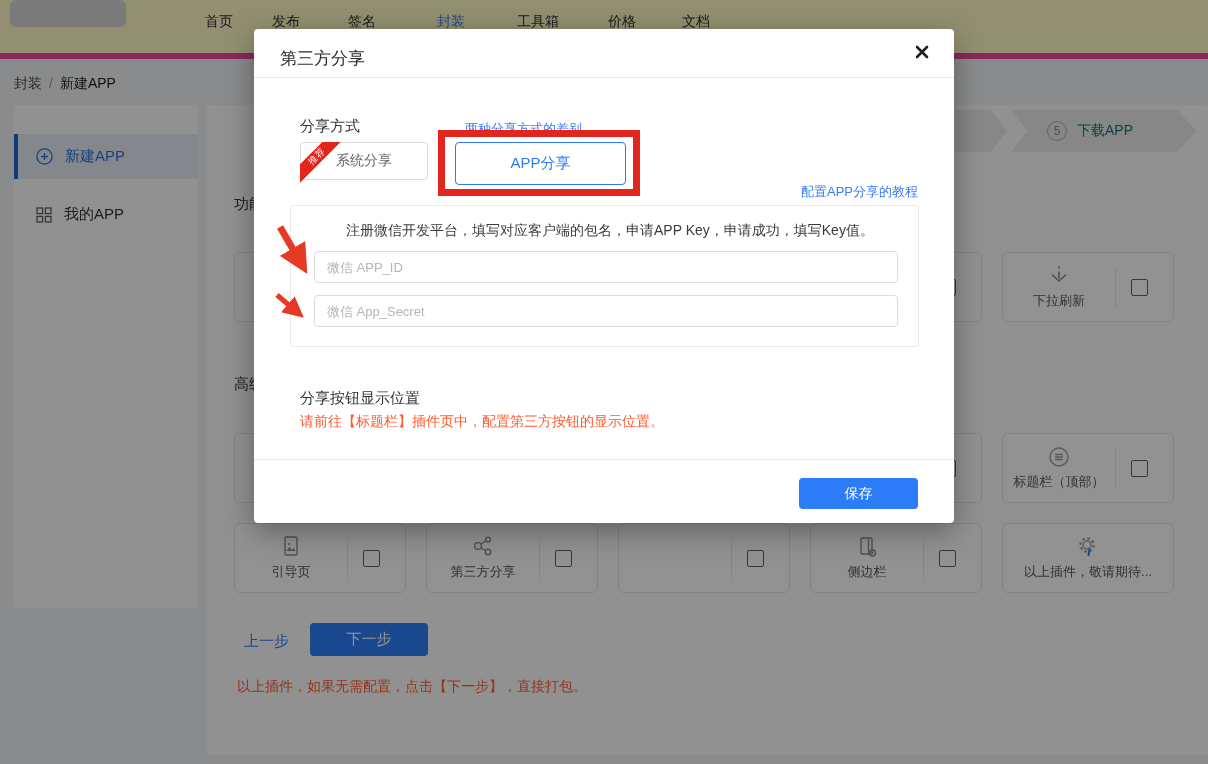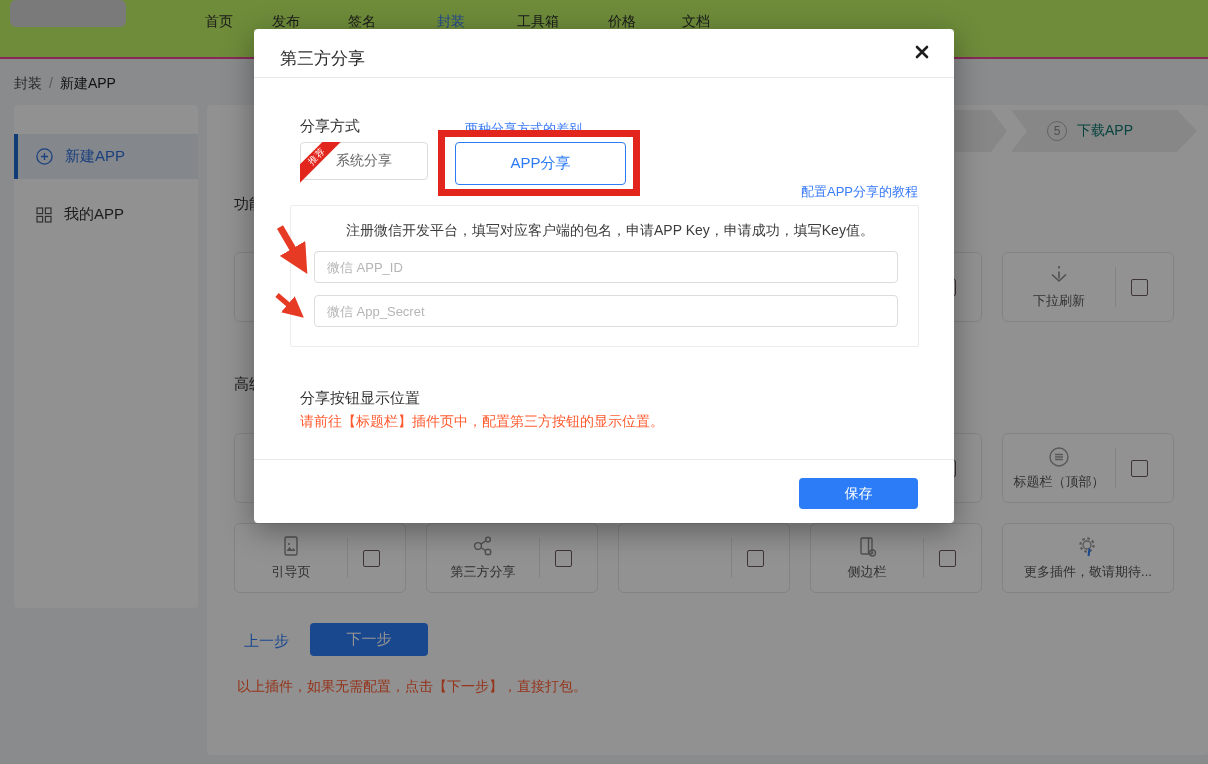--- a/index.html
+++ b/index.html
@@ -1,21 +1,21 @@
 <!DOCTYPE html>
 <html><head>
 <meta charset="utf-8">
 <style>
   * { box-sizing: border-box; margin: 0; padding: 0; }
   html,body { width:1208px; height:764px; }
   body { font-family: "Liberation Sans", sans-serif; background:#eef0f2; overflow:hidden; }
   .page { position:relative; width:1208px; height:764px; background:#eef0f2; overflow:hidden; }
 
   
-  .top-header { position:absolute; left:0; top:0; width:1208px; height:59px; background:#bef264; border-bottom:2px solid #ec4899; z-index:1; }
+  .top-header { position:absolute; left:0; top:0; width:1208px; height:59px; background:#fef9c3; border-bottom:6px solid #ec4899; z-index:1; }
   .logo-blob { position:absolute; left:10px; top:0; width:116px; height:27px; background:#d2d2d2; border-radius:6px; }
   .nav-item { position:absolute; top:13px; font-size:14px; color:#2f2f2f; cursor:pointer; }
   .nav-item.active { color:#3a7bf6; }
 
   .breadcrumb { position:absolute; left:14px; top:75px; font-size:14px; color:#444; z-index:1; }
   .breadcrumb .sep { color:#999; margin:0 7px; }
   .breadcrumb .cur { color:#222; }
 
   .side-panel { position:absolute; left:14px; top:105px; width:184px; height:503px; background:#fafafa; border-radius:4px; z-index:1; }
   .side-item { position:absolute; left:0; width:184px; height:45px; display:flex; align-items:center; gap:12px; padding-left:22px; font-size:15px; color:#333; cursor:pointer; }
@@ -229,21 +229,21 @@
       </span>
       <span class="vdiv"></span>
       <span class="cbox"></span>
     </div>
     <div class="card more" style="left:795px; top:418px">
       <svg class="ic" width="24" height="24" viewBox="0 0 24 24" fill="none">
           <circle cx="11" cy="10" r="4" stroke="#9a9a9a" stroke-width="1.4"></circle>
           <circle cx="11" cy="10" r="6.6" stroke="#9a9a9a" stroke-width="2.2" stroke-dasharray="2.6 2.6"></circle>
           <path d="M13.5 13.5L12.5 21" stroke="#2b7cf6" stroke-width="2"></path>
         </svg>
-      <span class="lbl">更多插件，敬请期待...</span>
+      <span class="lbl">以上插件，敬请期待...</span>
     </div>
 
     <div class="prev-link">上一步</div>
     <button class="next-btn">下一步</button>
     <div class="bottom-note">以上插件，如果无需配置，点击【下一步】，直接打包。</div>
   </div>
 
   <div class="overlay"></div>
 
   <div class="modal">

